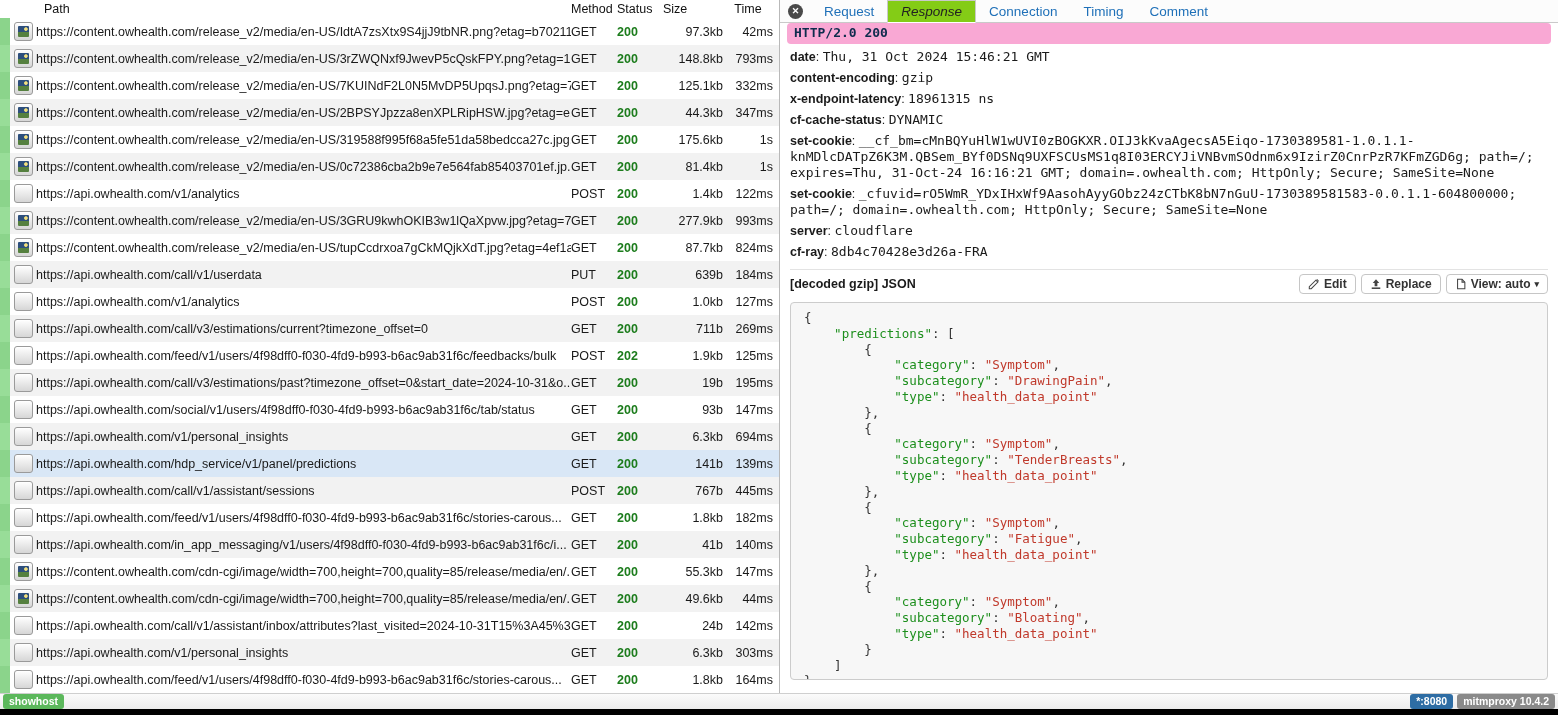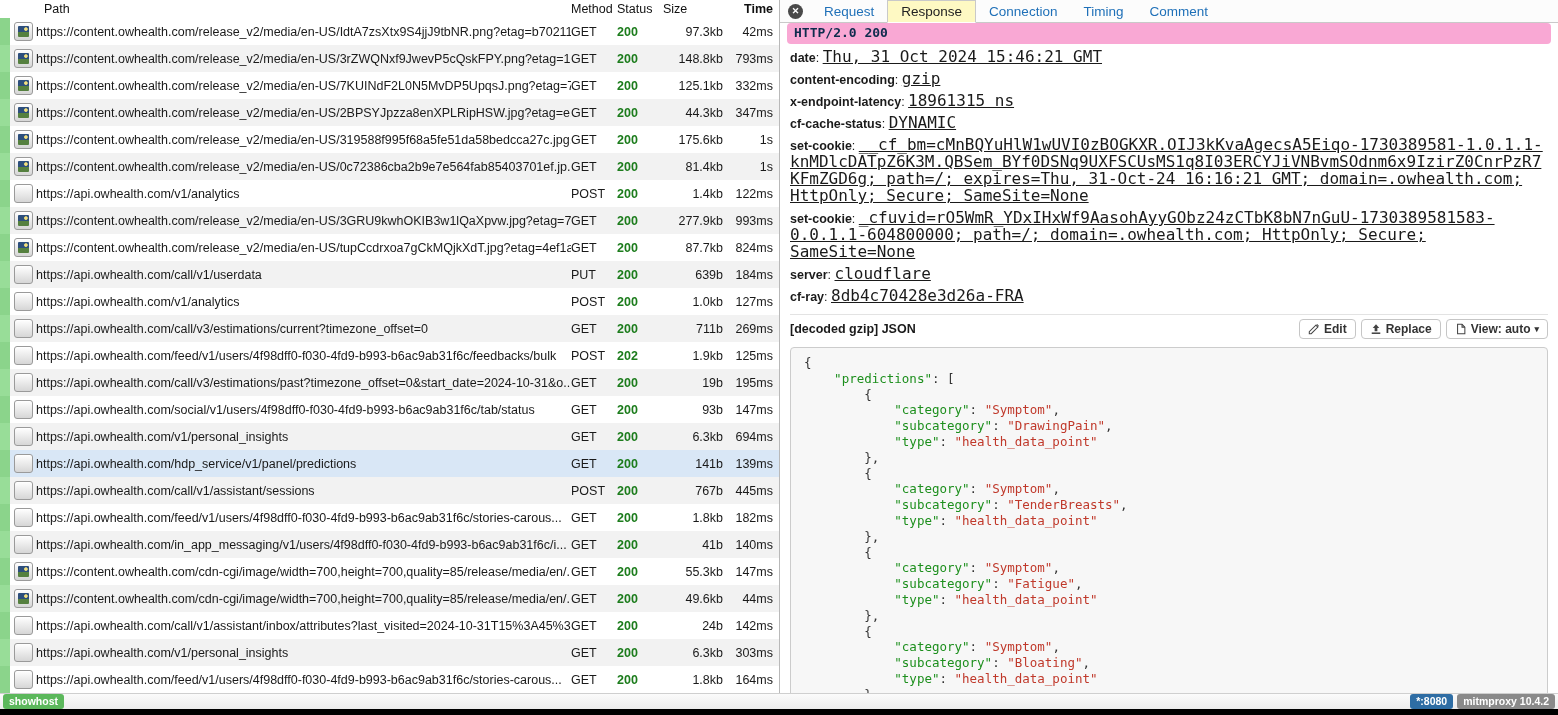--- a/index.html
+++ b/index.html
@@ -12,21 +12,21 @@
   .app { width:1558px; height:715px; display:flex; flex-direction:column; }
   .main { flex:1; display:flex; min-height:0; }
 
   
   .flows { width:779px; display:flex; flex-direction:column; overflow:hidden; background:#fff; }
   .flow-header { display:flex; height:18px; align-items:center; font-size:12.5px; color:#111; flex:none; }
   .h-path   { flex:1; padding-left:44px; }
   .h-method { width:46px; }
   .h-status { width:44px; }
   .h-size   { width:62px; text-align:left; padding-left:2px;}
-  .h-time   { width:56px; text-align:right; padding-right:6px;font-weight:bold; }
+  .h-time   { width:56px; text-align:center; padding-right:6px; }
   .flow-list { flex:1; overflow:hidden; }
   .frow { display:flex; height:27px; align-items:center; font-size:12.5px; background:#fff; cursor:default; }
   .frow:nth-child(even) { background:#f2f2f2; }
   .frow.selected { background:#d9e7f6 !important; }
   .marker { width:10px; align-self:stretch; flex:none; }
   .frow:nth-child(odd)  .marker { background:#8bd48b; }
   .frow:nth-child(even) .marker { background:#98dd98; }
   .iconc { width:26px; flex:none; display:flex; justify-content:center; align-items:center; }
   .ficon { width:19px; height:19px; border:1px solid #9a9a9a; border-radius:3px;
            background:linear-gradient(#ffffff,#d6d6d6); box-shadow:inset 0 1px 0 #fff; position:relative; }
@@ -42,28 +42,28 @@
   .splitter { width:1px; background:#b9b9b9; cursor:col-resize; }
 
   
   .detail { flex:1; display:flex; flex-direction:column; min-width:0; background:#fff; }
   .tabsbar { height:23px; flex:none; display:flex; align-items:stretch; border-bottom:1px solid #c9c9c9;
              background:#fcfcfc; padding-left:6px; }
   .closebtn { width:15px; height:15px; border-radius:50%; background:#4a4a4a; color:#fff; font-size:9px;
               line-height:15px; text-align:center; margin:4px 8px 0 2px; font-weight:700; cursor:pointer; }
   .closebtn::before { content:"✕"; }
   .tab { padding:0 13px; font-size:13.5px; color:#1f70b8; display:flex; align-items:center; cursor:pointer; }
-  .tab.active { background:#fef9c3; border:1px solid #c9c9c9; border-bottom:1px solid #fff; margin-bottom:-1px; color:#222; }
+  .tab.active { background:#84cc16; border:1px solid #c9c9c9; border-bottom:1px solid #fff; margin-bottom:-1px; color:#222;font-style:italic; }
 
   .dcontent { flex:1; overflow:hidden; padding:4px 10px 0 10px; }
   .statusline { background:#f9a8d4; color:#0e2c4d; font-family:"DejaVu Sans Mono", monospace; font-weight:700;
                 font-size:13px; padding:2px 7px 4px 7px; border-radius:4px; margin:-4px -3px 5px -3px; }
   .hline { font-size:12.5px; line-height:16px; margin:5px 0; overflow-wrap:anywhere; }
   .hname { font-weight:700; }
-  .hval  { font-family:"DejaVu Sans Mono", monospace; font-size:16px;text-decoration:underline; }
+  .hval  { font-family:"DejaVu Sans Mono", monospace; font-size:13px; }
   .cbar { display:flex; justify-content:space-between; align-items:center; border-top:1px solid #e3e3e3;
           margin-top:9px; padding-top:4px;gap:19px; }
   .clabel { font-weight:700; font-size:12.5px; }
   .cbtns { display:flex; gap:5px; }
   .btn { display:inline-flex; align-items:center; gap:4px; border:1px solid #c6c6c6; border-radius:4px;
          background:#fff; padding:2px 8px; font-size:12px; font-weight:600; color:#333; cursor:pointer;
          font-family:"Liberation Sans", sans-serif; }
   .btn svg { display:block; }
   .caret { font-size:9px; color:#333; }
   .jsonbox { border:1px solid #ccc; border-radius:4px; background:#f7f7f7; margin-top:8px; padding:7px 13px;

